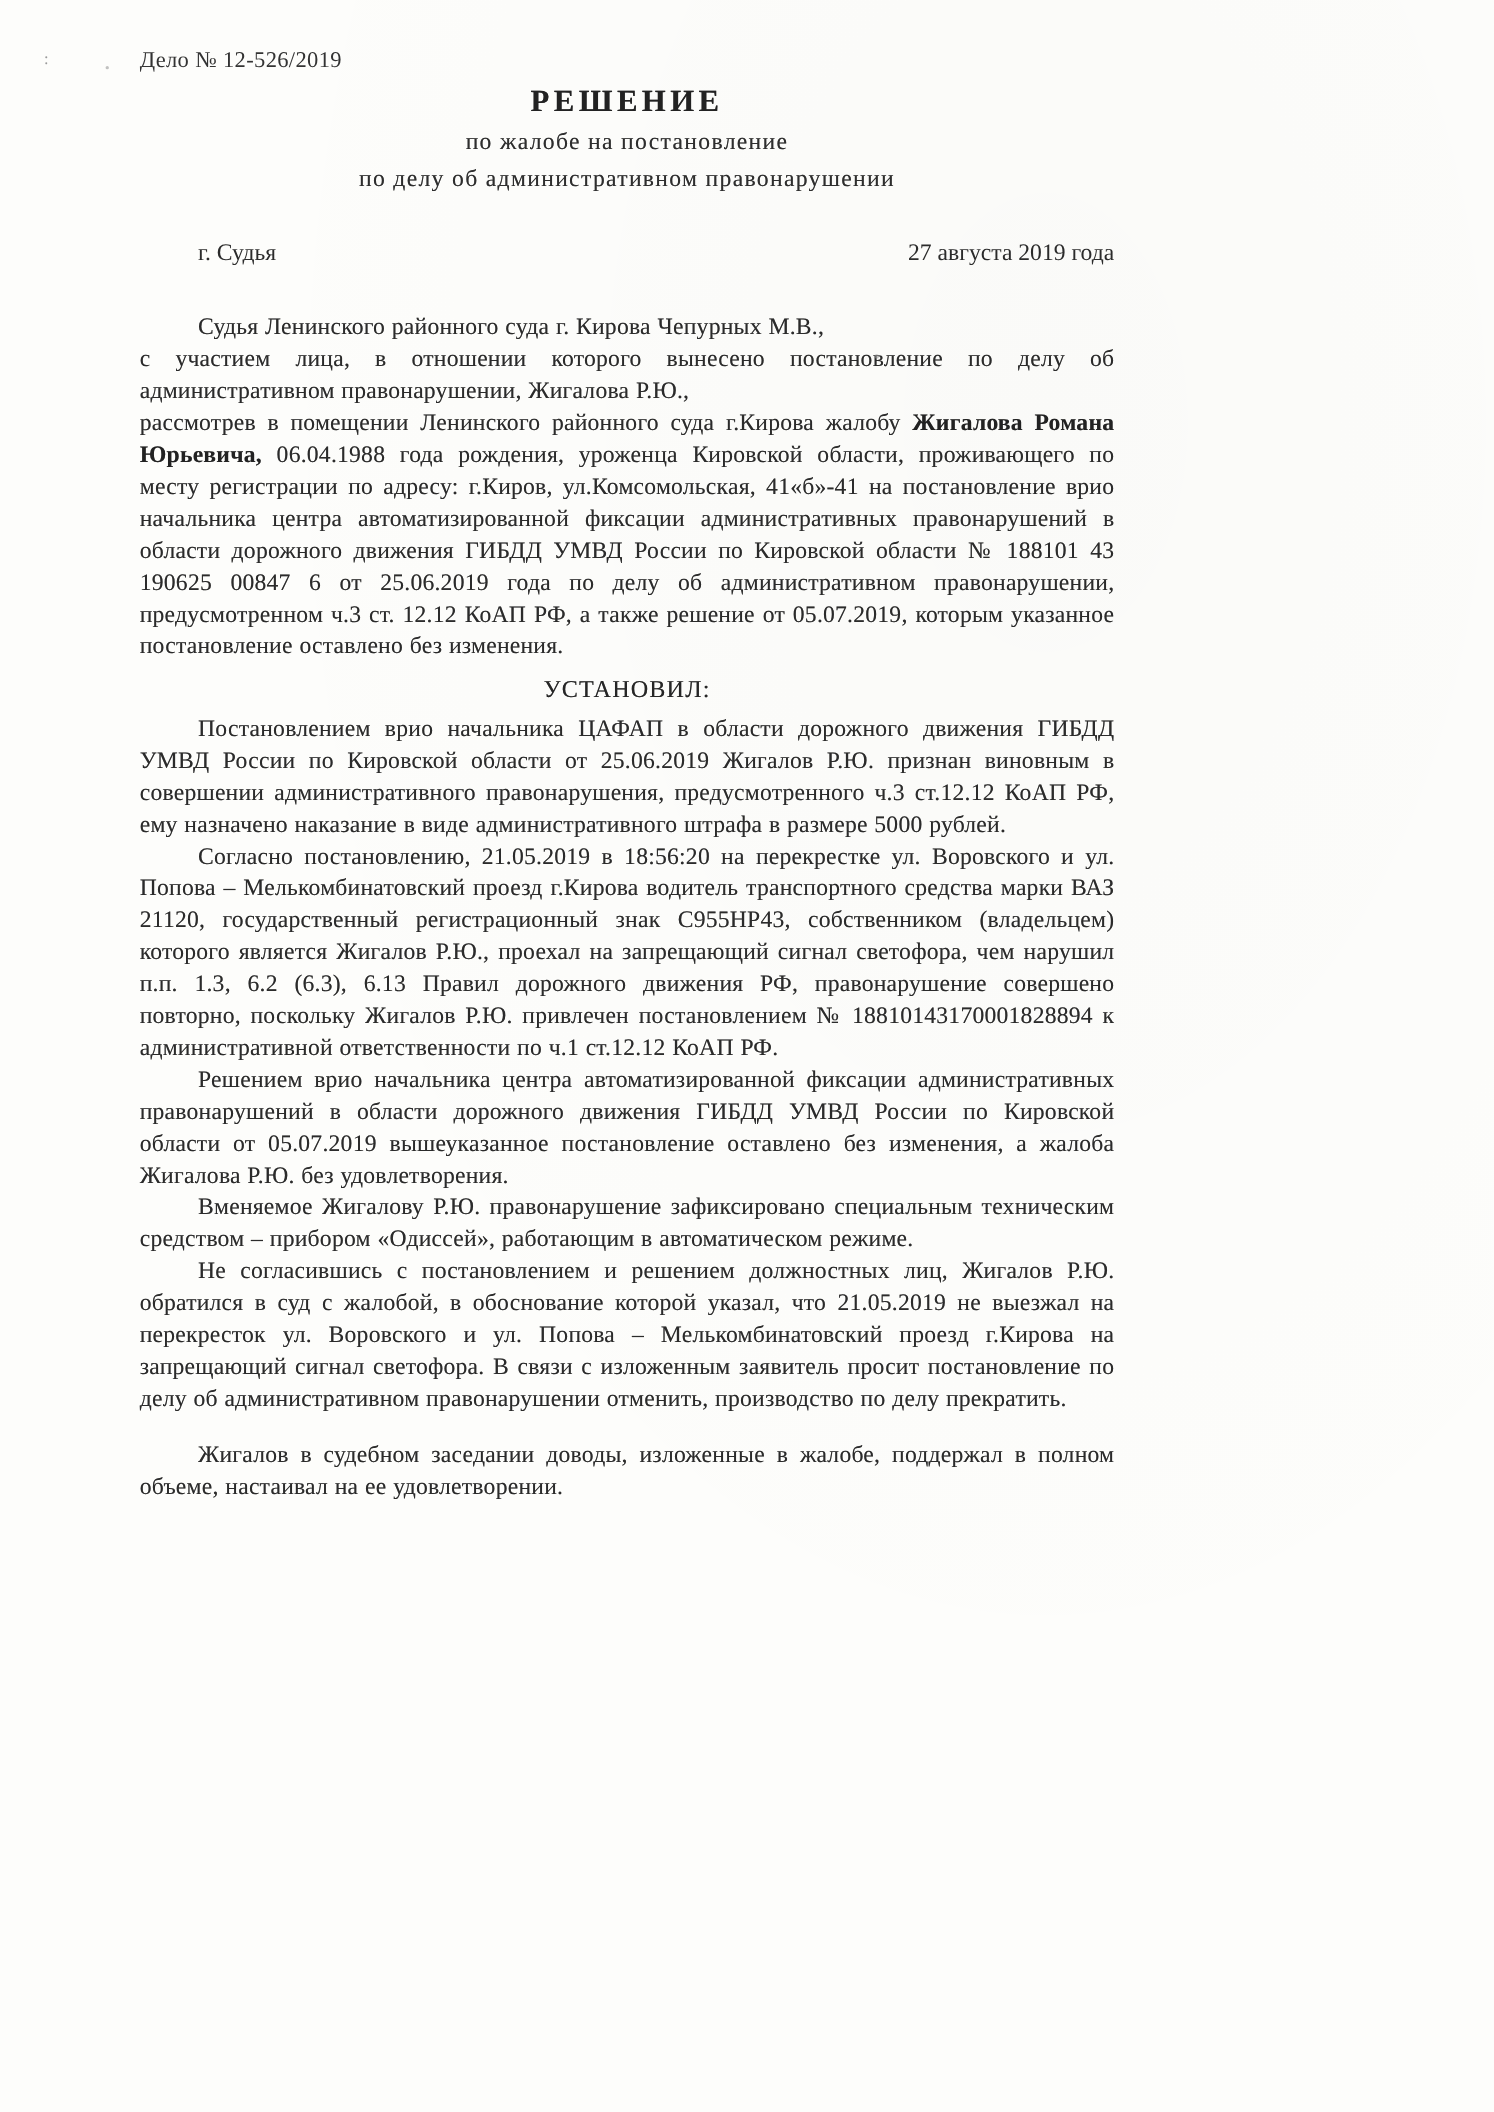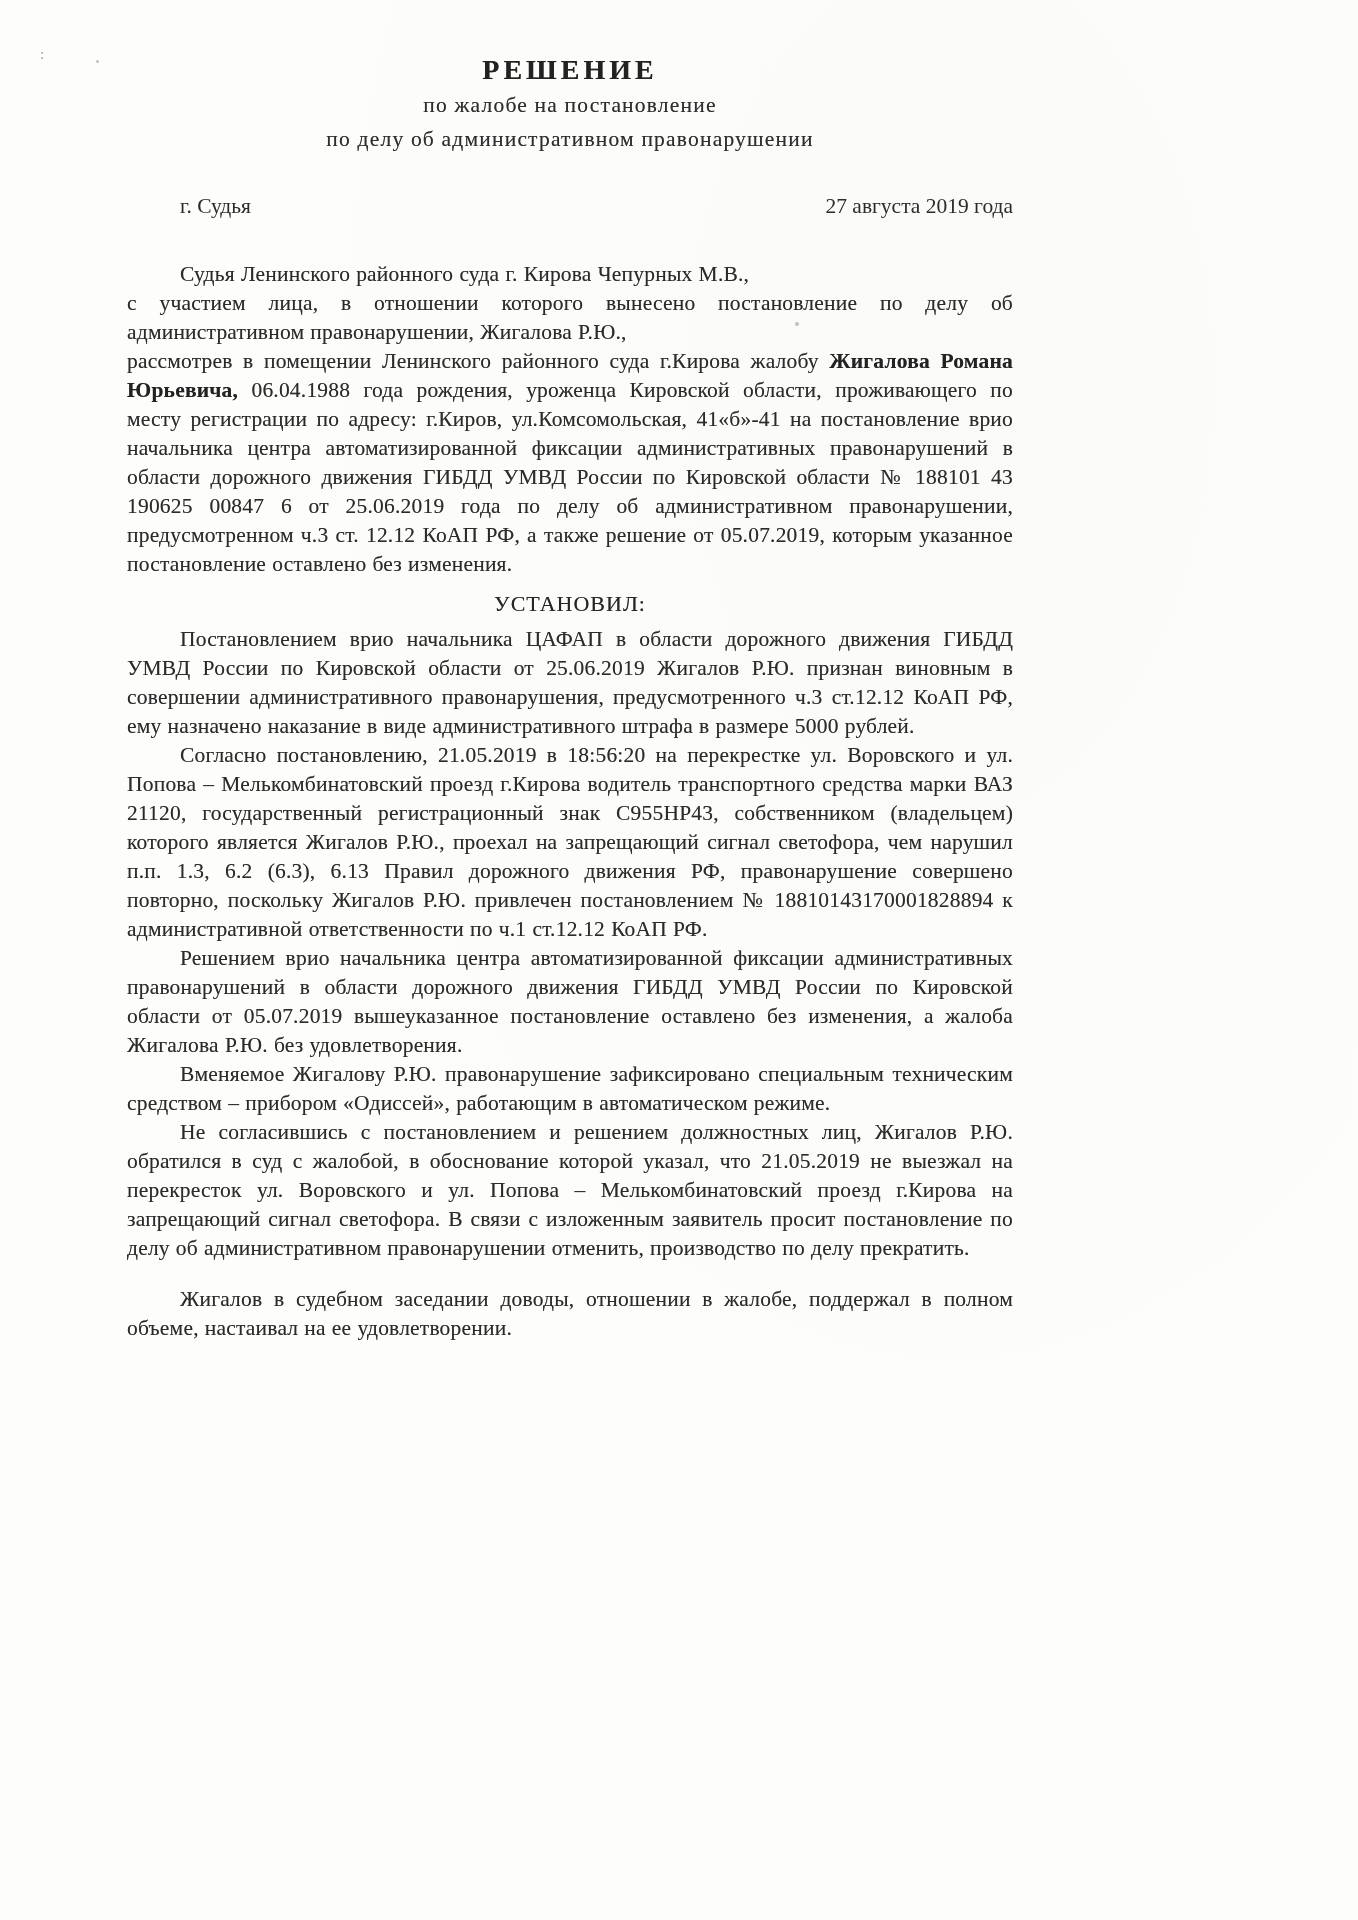--- a/index.html
+++ b/index.html
@@ -94,20 +94,21 @@
 </style>
 </head>
 <body>
 
 <div class="page">
 
   <span class="scan-mark">:</span>
   <span class="scan-speck speck-1"></span>
   <span class="scan-speck speck-2"></span>
 
+  <div class="case-number">Дело № 12-526/2019</div>
 
   <div class="title-block">
     <div class="doc-title">РЕШЕНИЕ</div>
     <div class="doc-subtitle">по жалобе на постановление</div>
     <div class="doc-subtitle">по делу об административном правонарушении</div>
   </div>
 
   <div class="city-date">
     <span class="city">г. Судья</span>
     <span class="date">27 августа 2019 года</span>
@@ -120,16 +121,16 @@
     </div>
 
   <div class="section-heading">УСТАНОВИЛ:</div>
 
   <div class="paras" id="body-paragraphs" style="margin-top:0;">
       <p class="indent"><span>Постановлением врио начальника ЦАФАП в области дорожного движения ГИБДД УМВД России по Кировской области от 25.06.2019 Жигалов Р.Ю. признан виновным в совершении административного правонарушения, предусмотренного ч.3 ст.12.12 КоАП РФ, ему назначено наказание в виде административного штрафа в размере 5000 рублей.</span></p>
       <p class="indent"><span>Согласно постановлению, 21.05.2019 в 18:56:20 на перекрестке ул. Воровского и ул. Попова – Мелькомбинатовский проезд г.Кирова водитель транспортного средства марки ВАЗ 21120, государственный регистрационный знак С955НР43, собственником (владельцем) которого является Жигалов Р.Ю., проехал на запрещающий сигнал светофора, чем нарушил п.п. 1.3, 6.2 (6.3), 6.13 Правил дорожного движения РФ, правонарушение совершено повторно, поскольку Жигалов Р.Ю. привлечен постановлением № 18810143170001828894 к административной ответственности по ч.1 ст.12.12 КоАП РФ.</span></p>
       <p class="indent"><span>Решением врио начальника центра автоматизированной фиксации административных правонарушений в области дорожного движения ГИБДД УМВД России по Кировской области от 05.07.2019 вышеуказанное постановление оставлено без изменения, а жалоба Жигалова Р.Ю. без удовлетворения.</span></p>
       <p class="indent"><span>Вменяемое Жигалову Р.Ю. правонарушение зафиксировано специальным техническим средством – прибором «Одиссей», работающим в автоматическом режиме.</span></p>
       <p class="indent"><span>Не согласившись с постановлением и решением должностных лиц, Жигалов Р.Ю. обратился в суд с жалобой, в обоснование которой указал, что 21.05.2019 не выезжал на перекресток ул. Воровского и ул. Попова – Мелькомбинатовский проезд г.Кирова на запрещающий сигнал светофора. В связи с изложенным заявитель просит постановление по делу об административном правонарушении отменить, производство по делу прекратить.</span></p>
-      <p class="indent space-before"><span>Жигалов в судебном заседании доводы, отношении в жалобе, поддержал в полном объеме, настаивал на ее удовлетворении.</span></p>
+      <p class="indent space-before"><span>Жигалов в судебном заседании доводы, изложенные в жалобе, поддержал в полном объеме, настаивал на ее удовлетворении.</span></p>
     </div>
 
 </div>
 
 </body></html>

